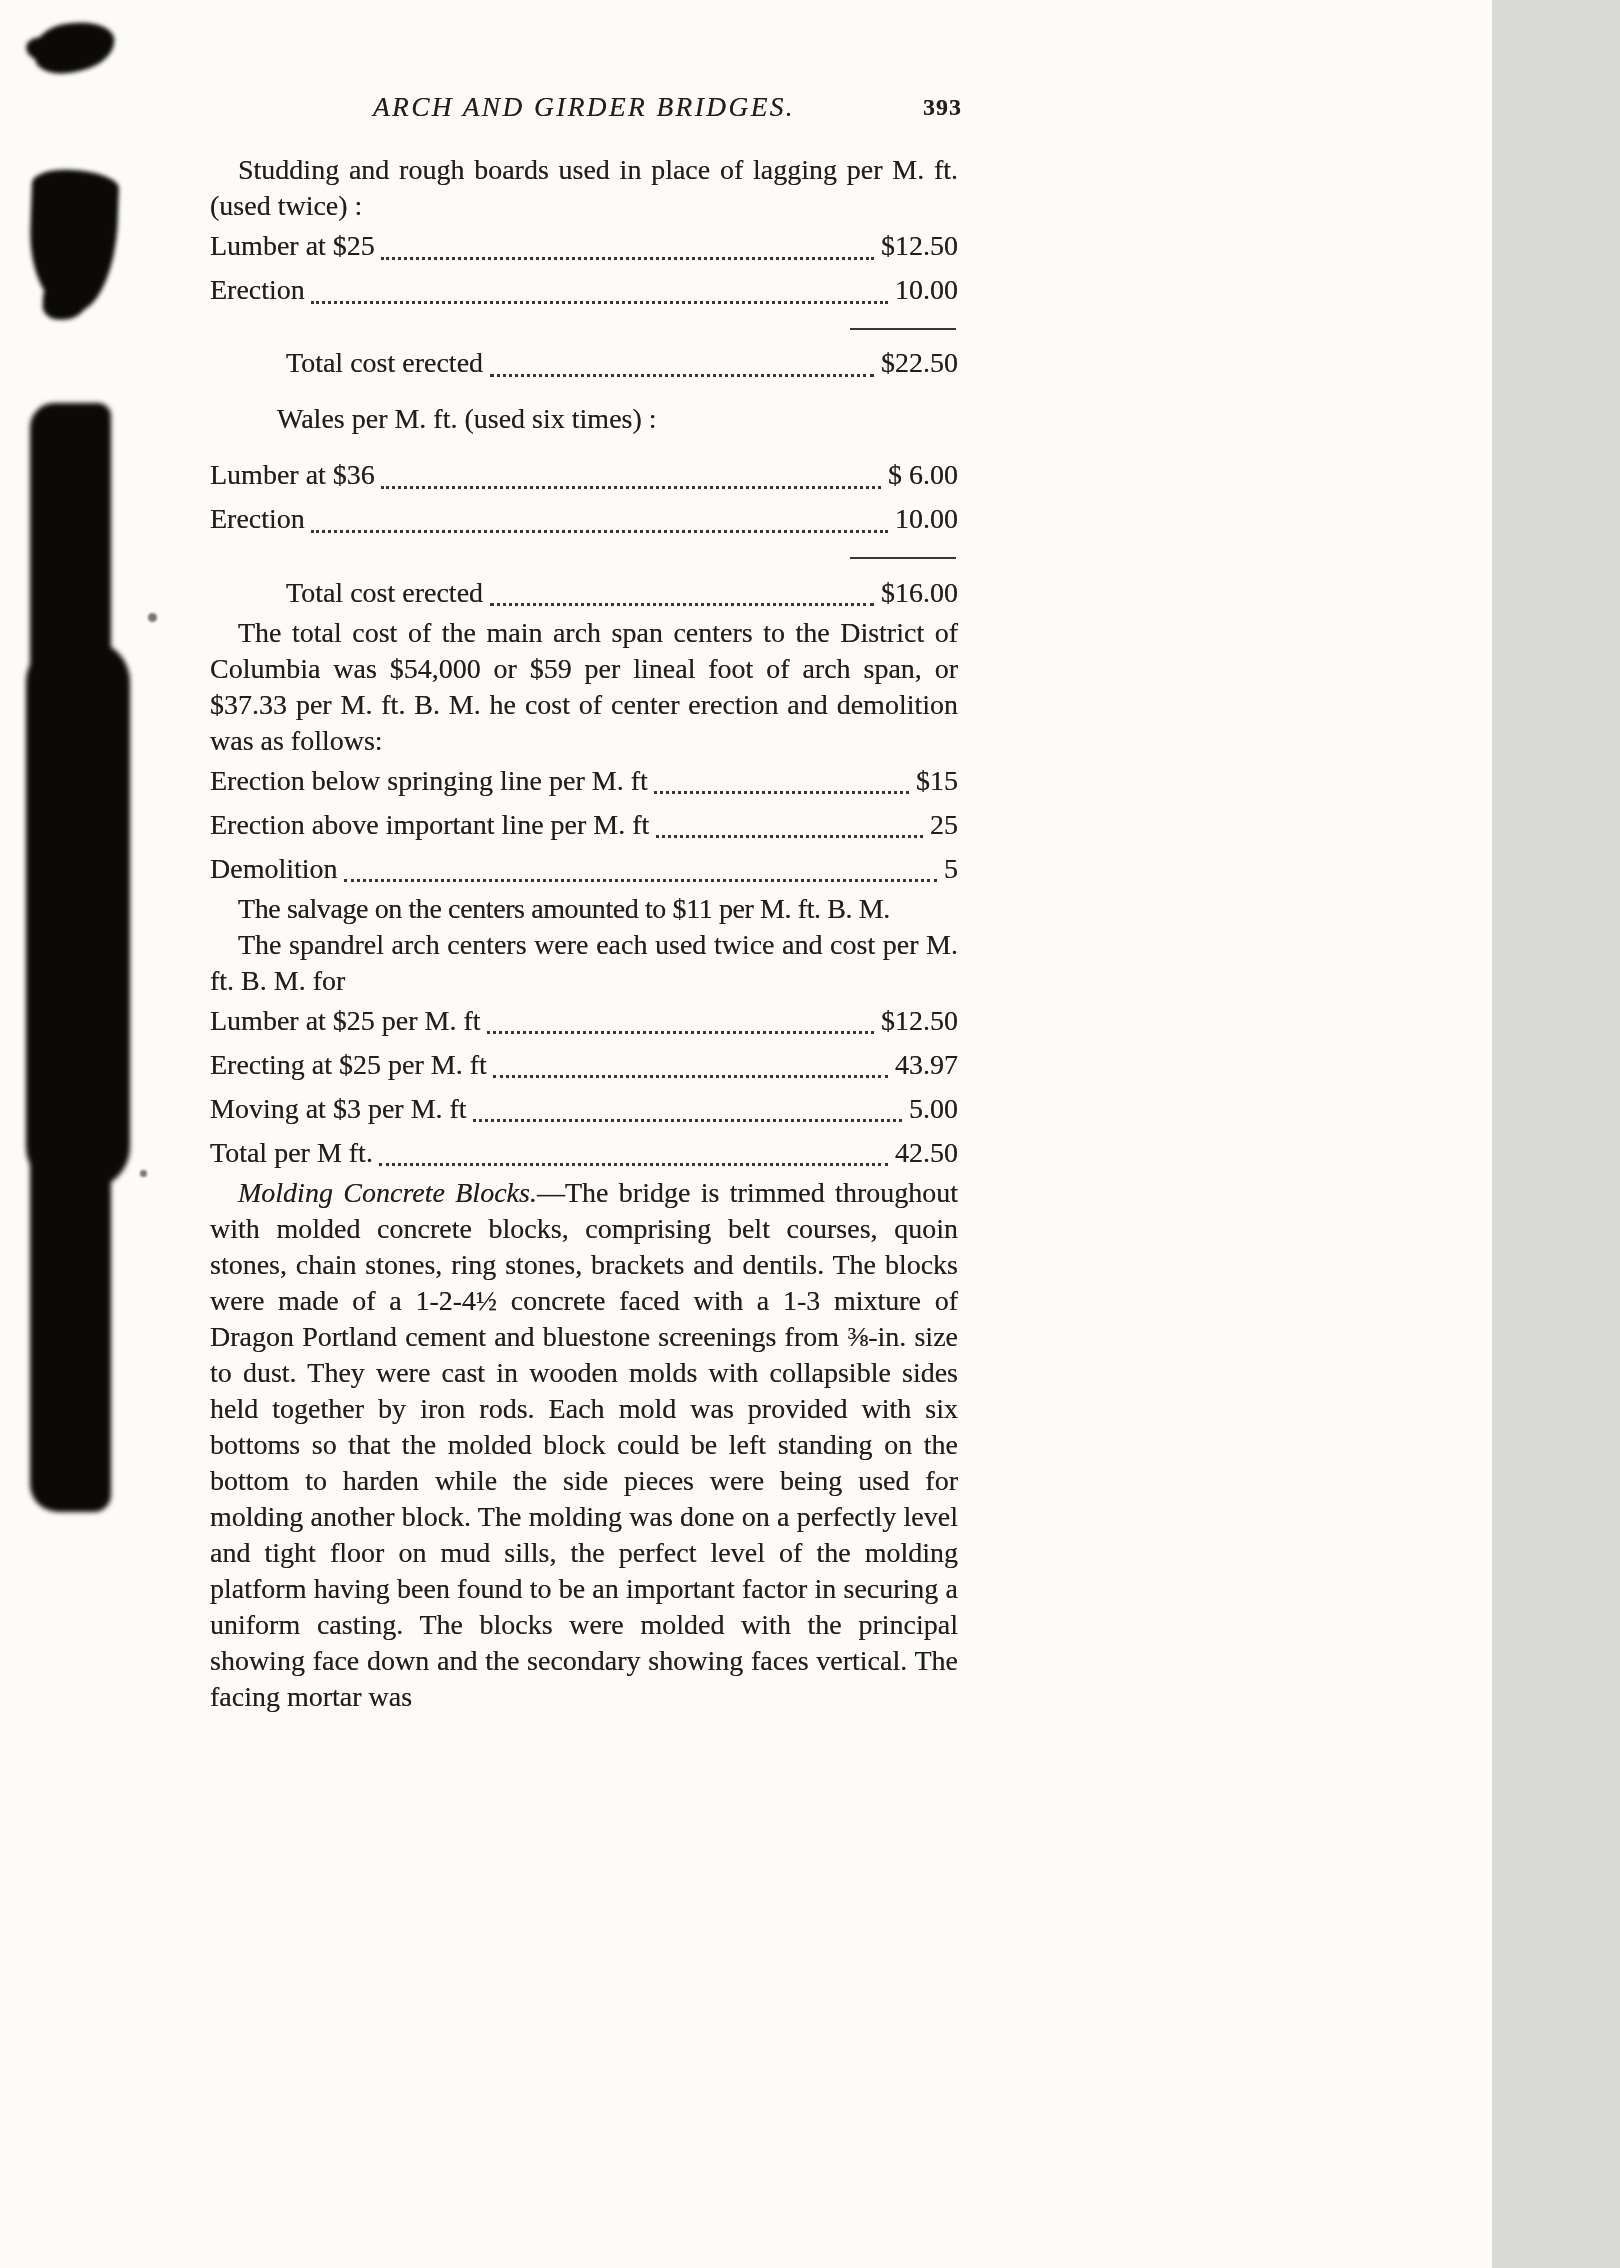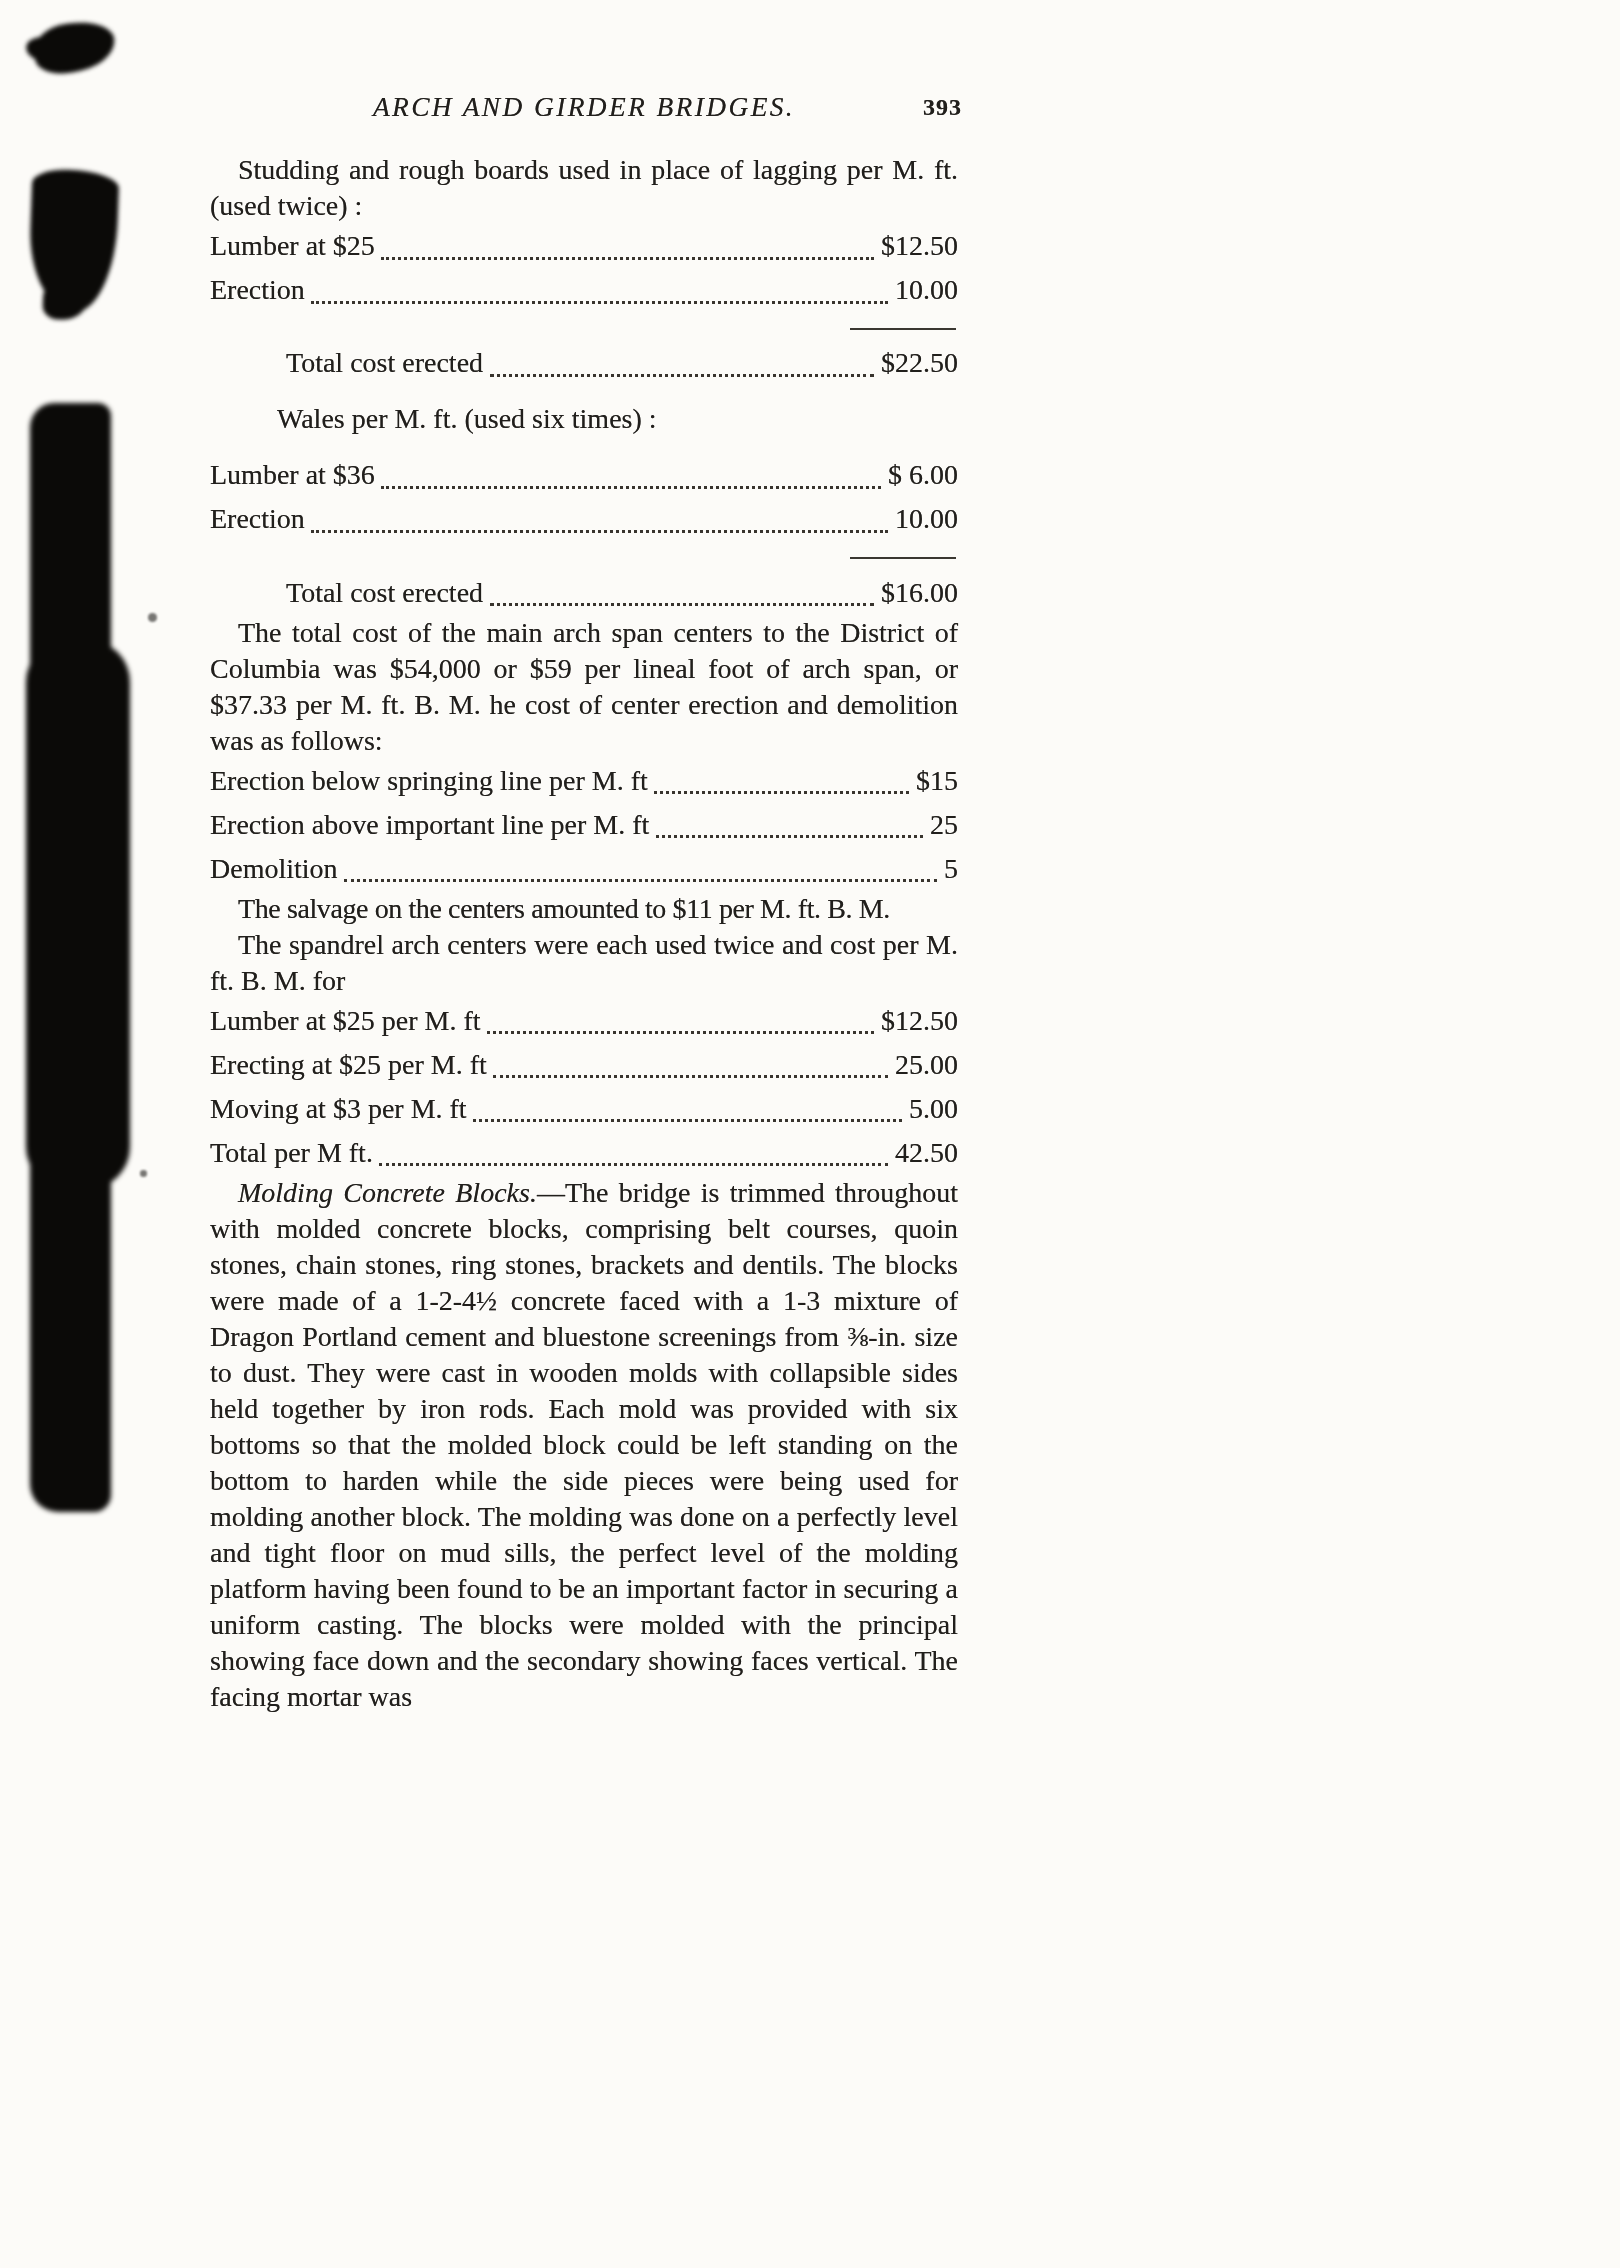--- a/index.html
+++ b/index.html
@@ -1,21 +1,21 @@
 <!DOCTYPE html>
 <html style="font-size:15px"><head>
 <meta charset="utf-8">
 <style>
   * { box-sizing: border-box; }
   html, body { margin: 0; padding: 0; }
   body { background: #d9d9d6; }
 
   .page {
     position: relative;
-    width: 1620px;
+    width: 1492px;
     height: 2268px;
     background: #fcfbf8;
     overflow: hidden;
     font-family: "Liberation Serif", "DejaVu Serif", serif;
     color: #211f1c;
     font-size: 28px;
     text-shadow: 0 0 0.5px rgba(25,22,18,.65);
   }
 
   .content {
@@ -212,21 +212,21 @@
     <p class="para">The spandrel arch centers were each used twice and cost per M. ft. B. M. for</p>
 
     <div class="cost-line">
       <span class="cost-label">Lumber at $25 per M. ft</span>
       <span class="leader"></span>
       <span class="cost-value">$12.50</span>
     </div>
     <div class="cost-line">
       <span class="cost-label">Erecting at $25 per M. ft</span>
       <span class="leader"></span>
-      <span class="cost-value">25.00</span>
+      <span class="cost-value">43.97</span>
     </div>
     <div class="cost-line">
       <span class="cost-label">Moving at $3 per M. ft</span>
       <span class="leader"></span>
       <span class="cost-value">5.00</span>
     </div>
     <div class="cost-line">
       <span class="cost-label">Total per M ft.</span>
       <span class="leader"></span>
       <span class="cost-value">42.50</span>

